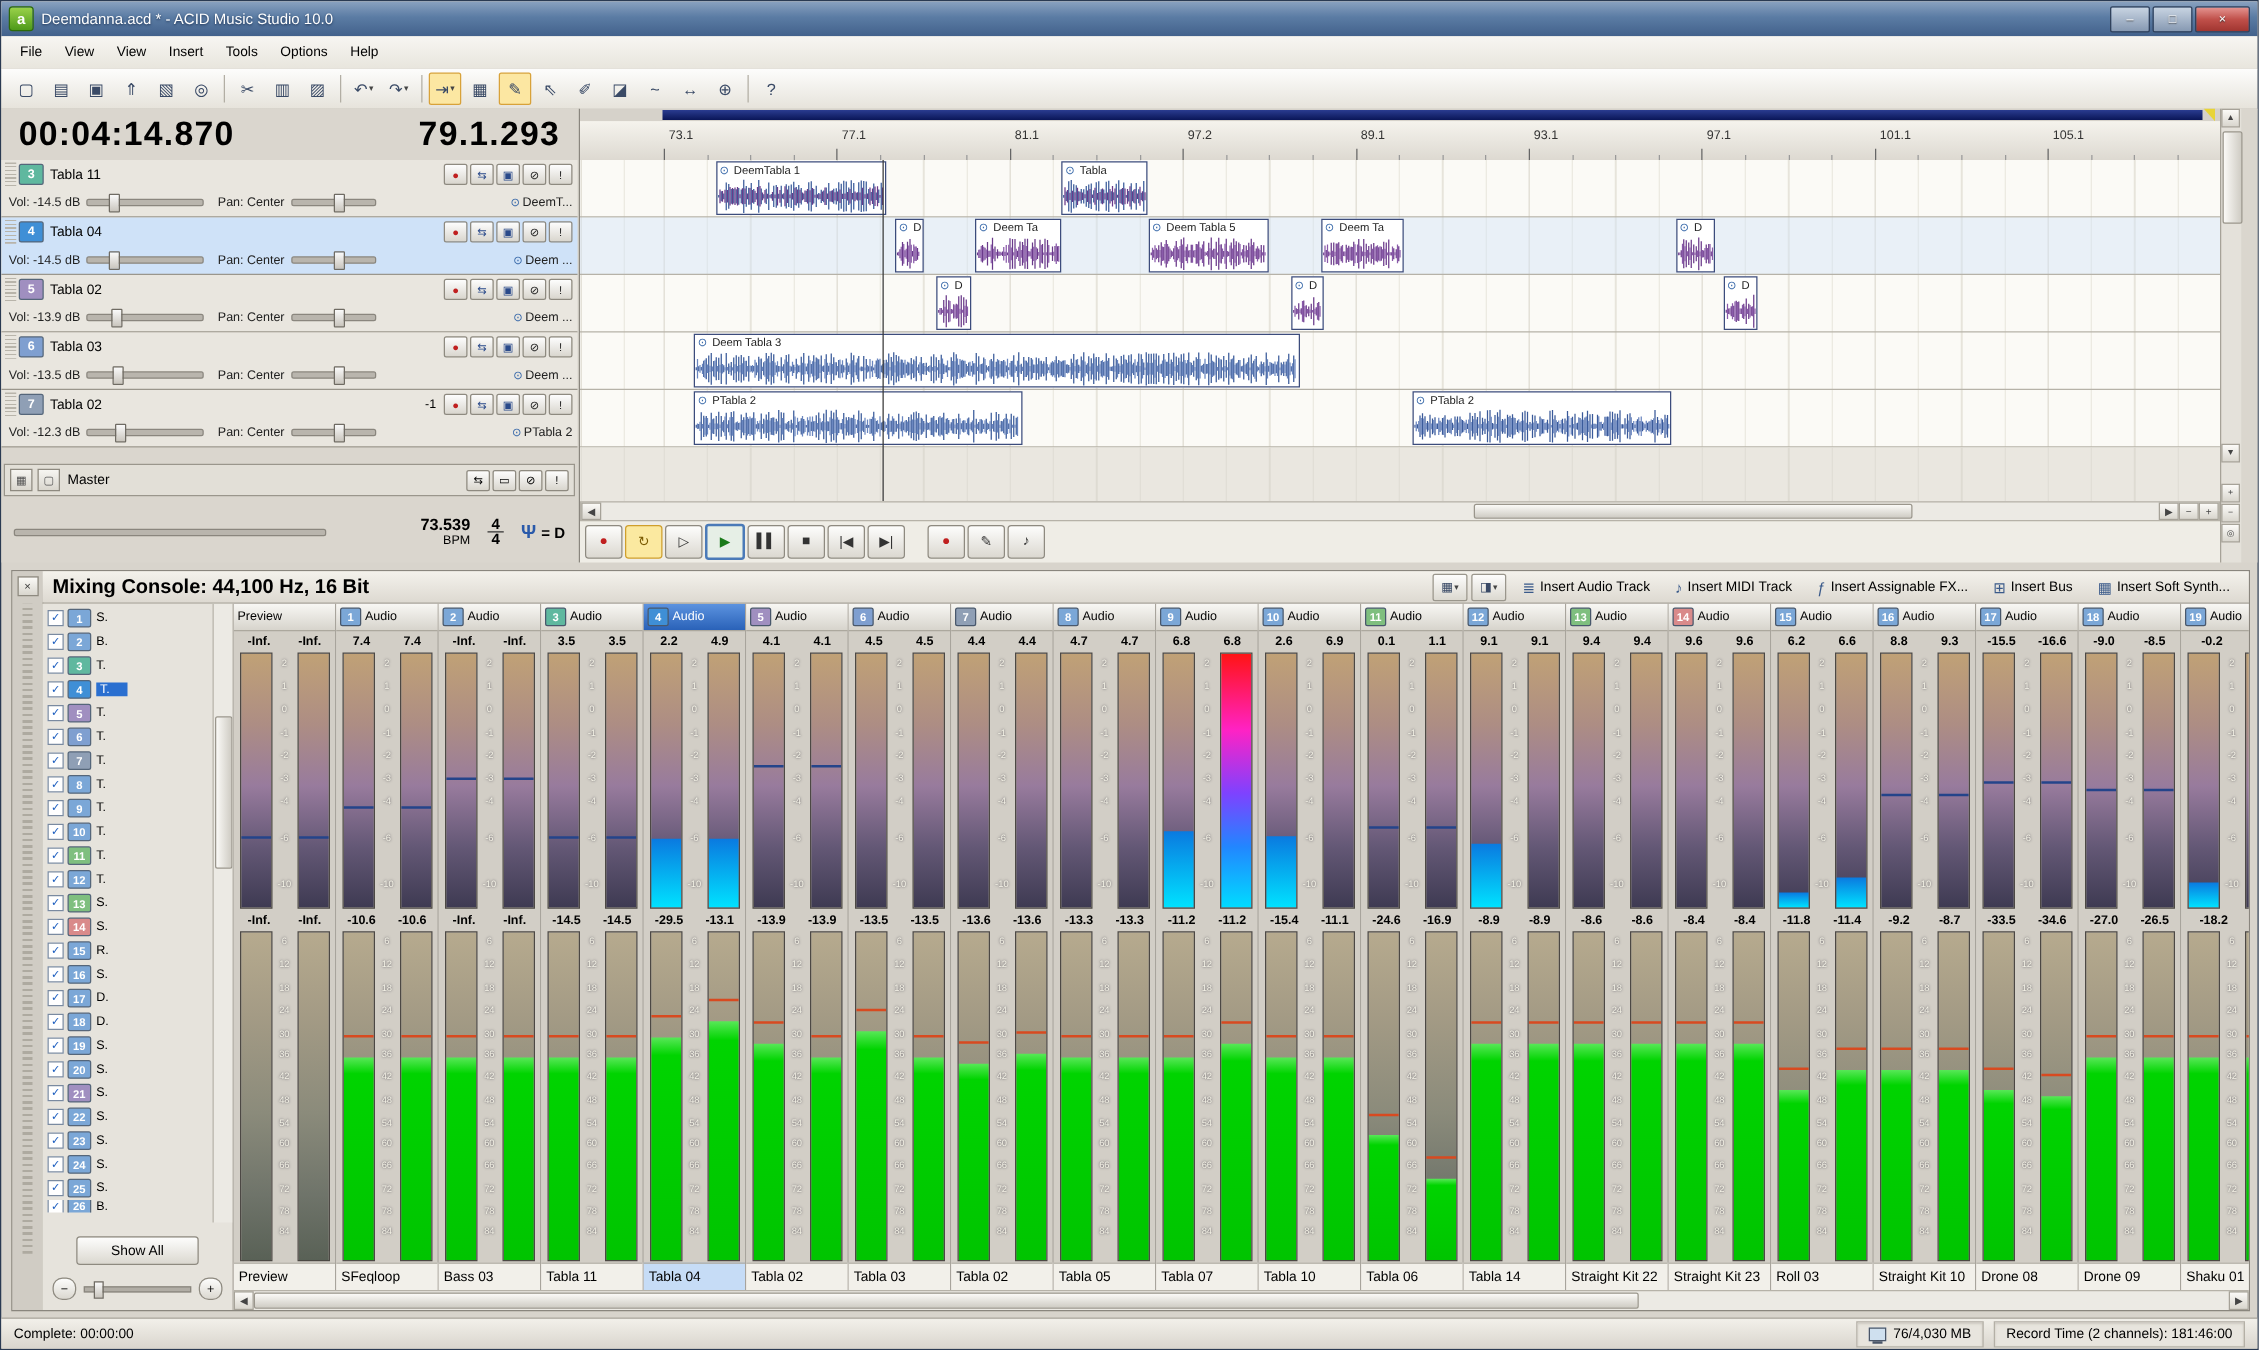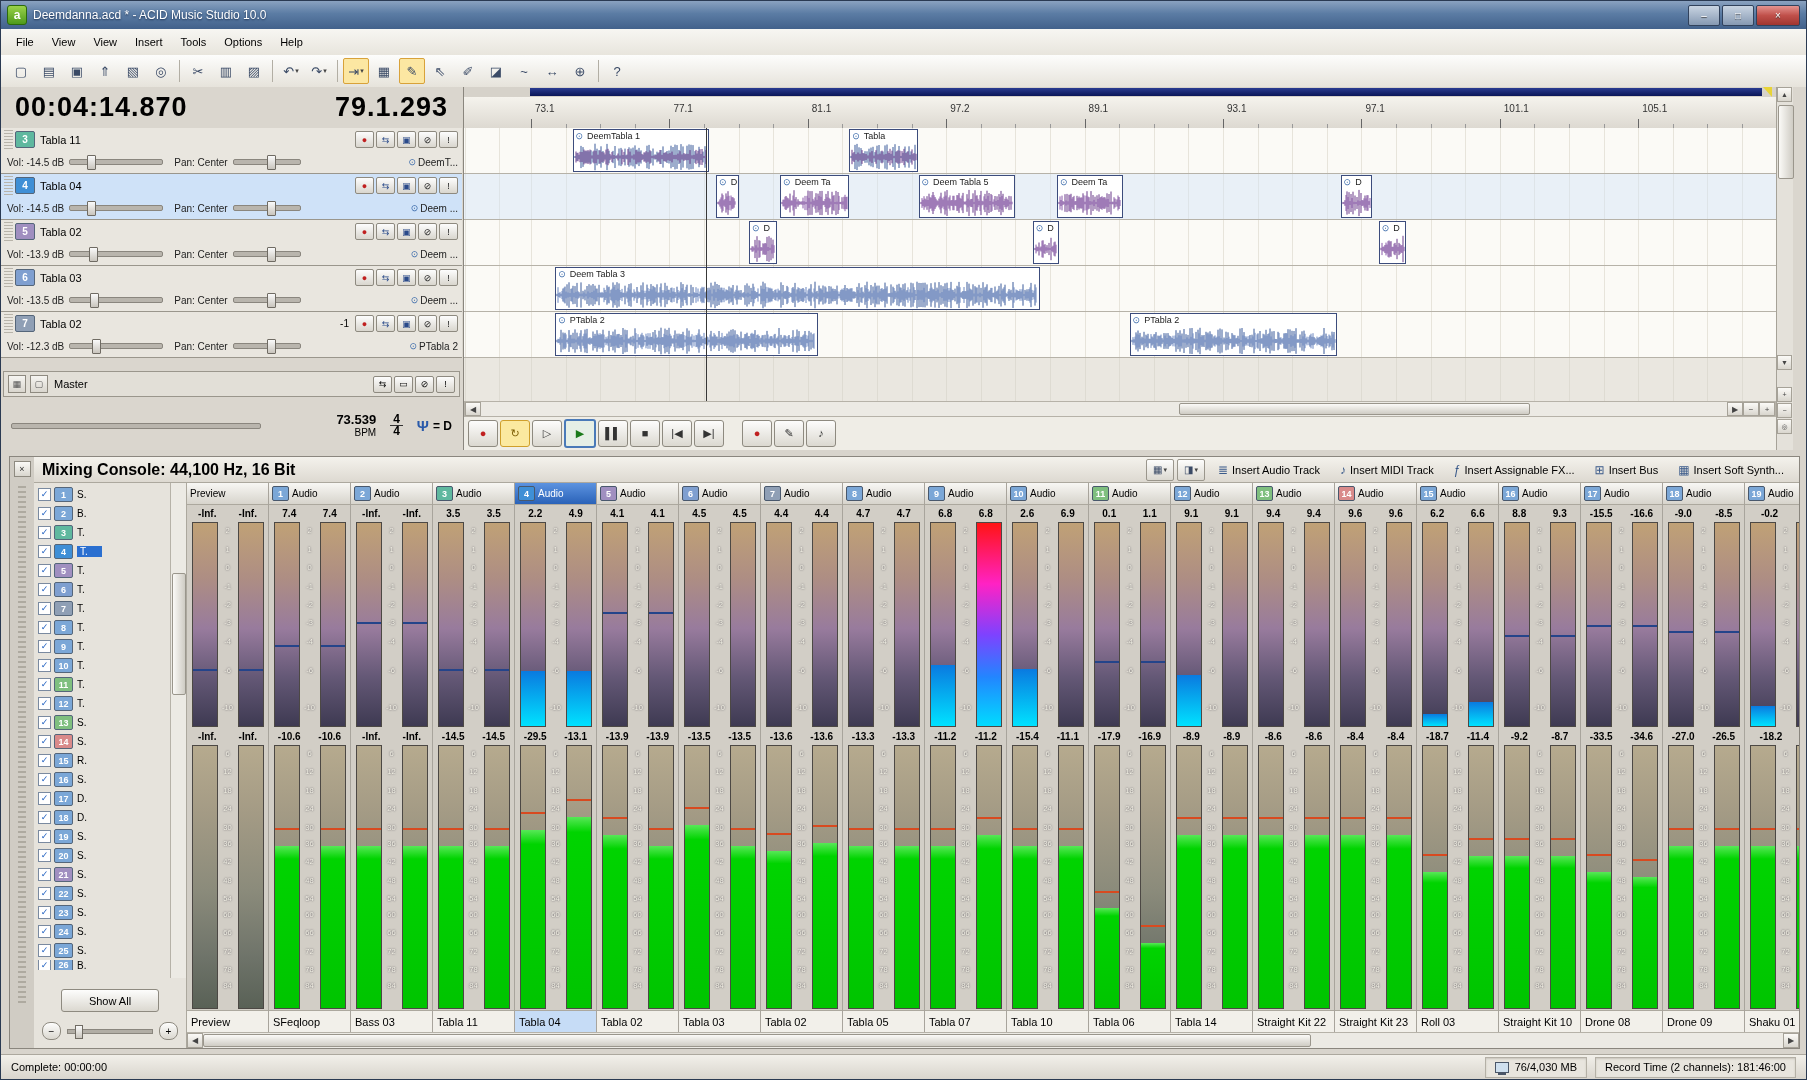--- a/index.html
+++ b/index.html
@@ -1494,21 +1494,21 @@
               <span style="top: 49%;">-3</span>
               <span style="top: 58%;">-4</span>
               <span style="top: 72%;">-6</span>
               <span style="top: 90%;">-10</span>
             </div>
             <div class="mbar">
               <div class="fline" style="top: 68%;"></div>
             </div>
           </div>
           <div class="sout">
-            <span>-17.9</span>
+            <span>-24.6</span>
             <span>-16.9</span>
           </div>
           <div class="meter bot">
             <div class="mbar">
               <div class="fill green" style="height: 38%;"></div>
               <div class="ptick" style="bottom: 44%;"></div>
             </div>
             <div class="mscale">
               <span style="top: 3%;">6</span>
               <span style="top: 10%;">12</span>
@@ -1724,21 +1724,21 @@
               <span style="top: 49%;">-3</span>
               <span style="top: 58%;">-4</span>
               <span style="top: 72%;">-6</span>
               <span style="top: 90%;">-10</span>
             </div>
             <div class="mbar">
               <div class="fill cyan" style="height: 12%;"></div>
             </div>
           </div>
           <div class="sout">
-            <span>-18.7</span>
+            <span>-11.8</span>
             <span>-11.4</span>
           </div>
           <div class="meter bot">
             <div class="mbar">
               <div class="fill green" style="height: 52%;"></div>
               <div class="ptick" style="bottom: 58%;"></div>
             </div>
             <div class="mscale">
               <span style="top: 3%;">6</span>
               <span style="top: 10%;">12</span>

